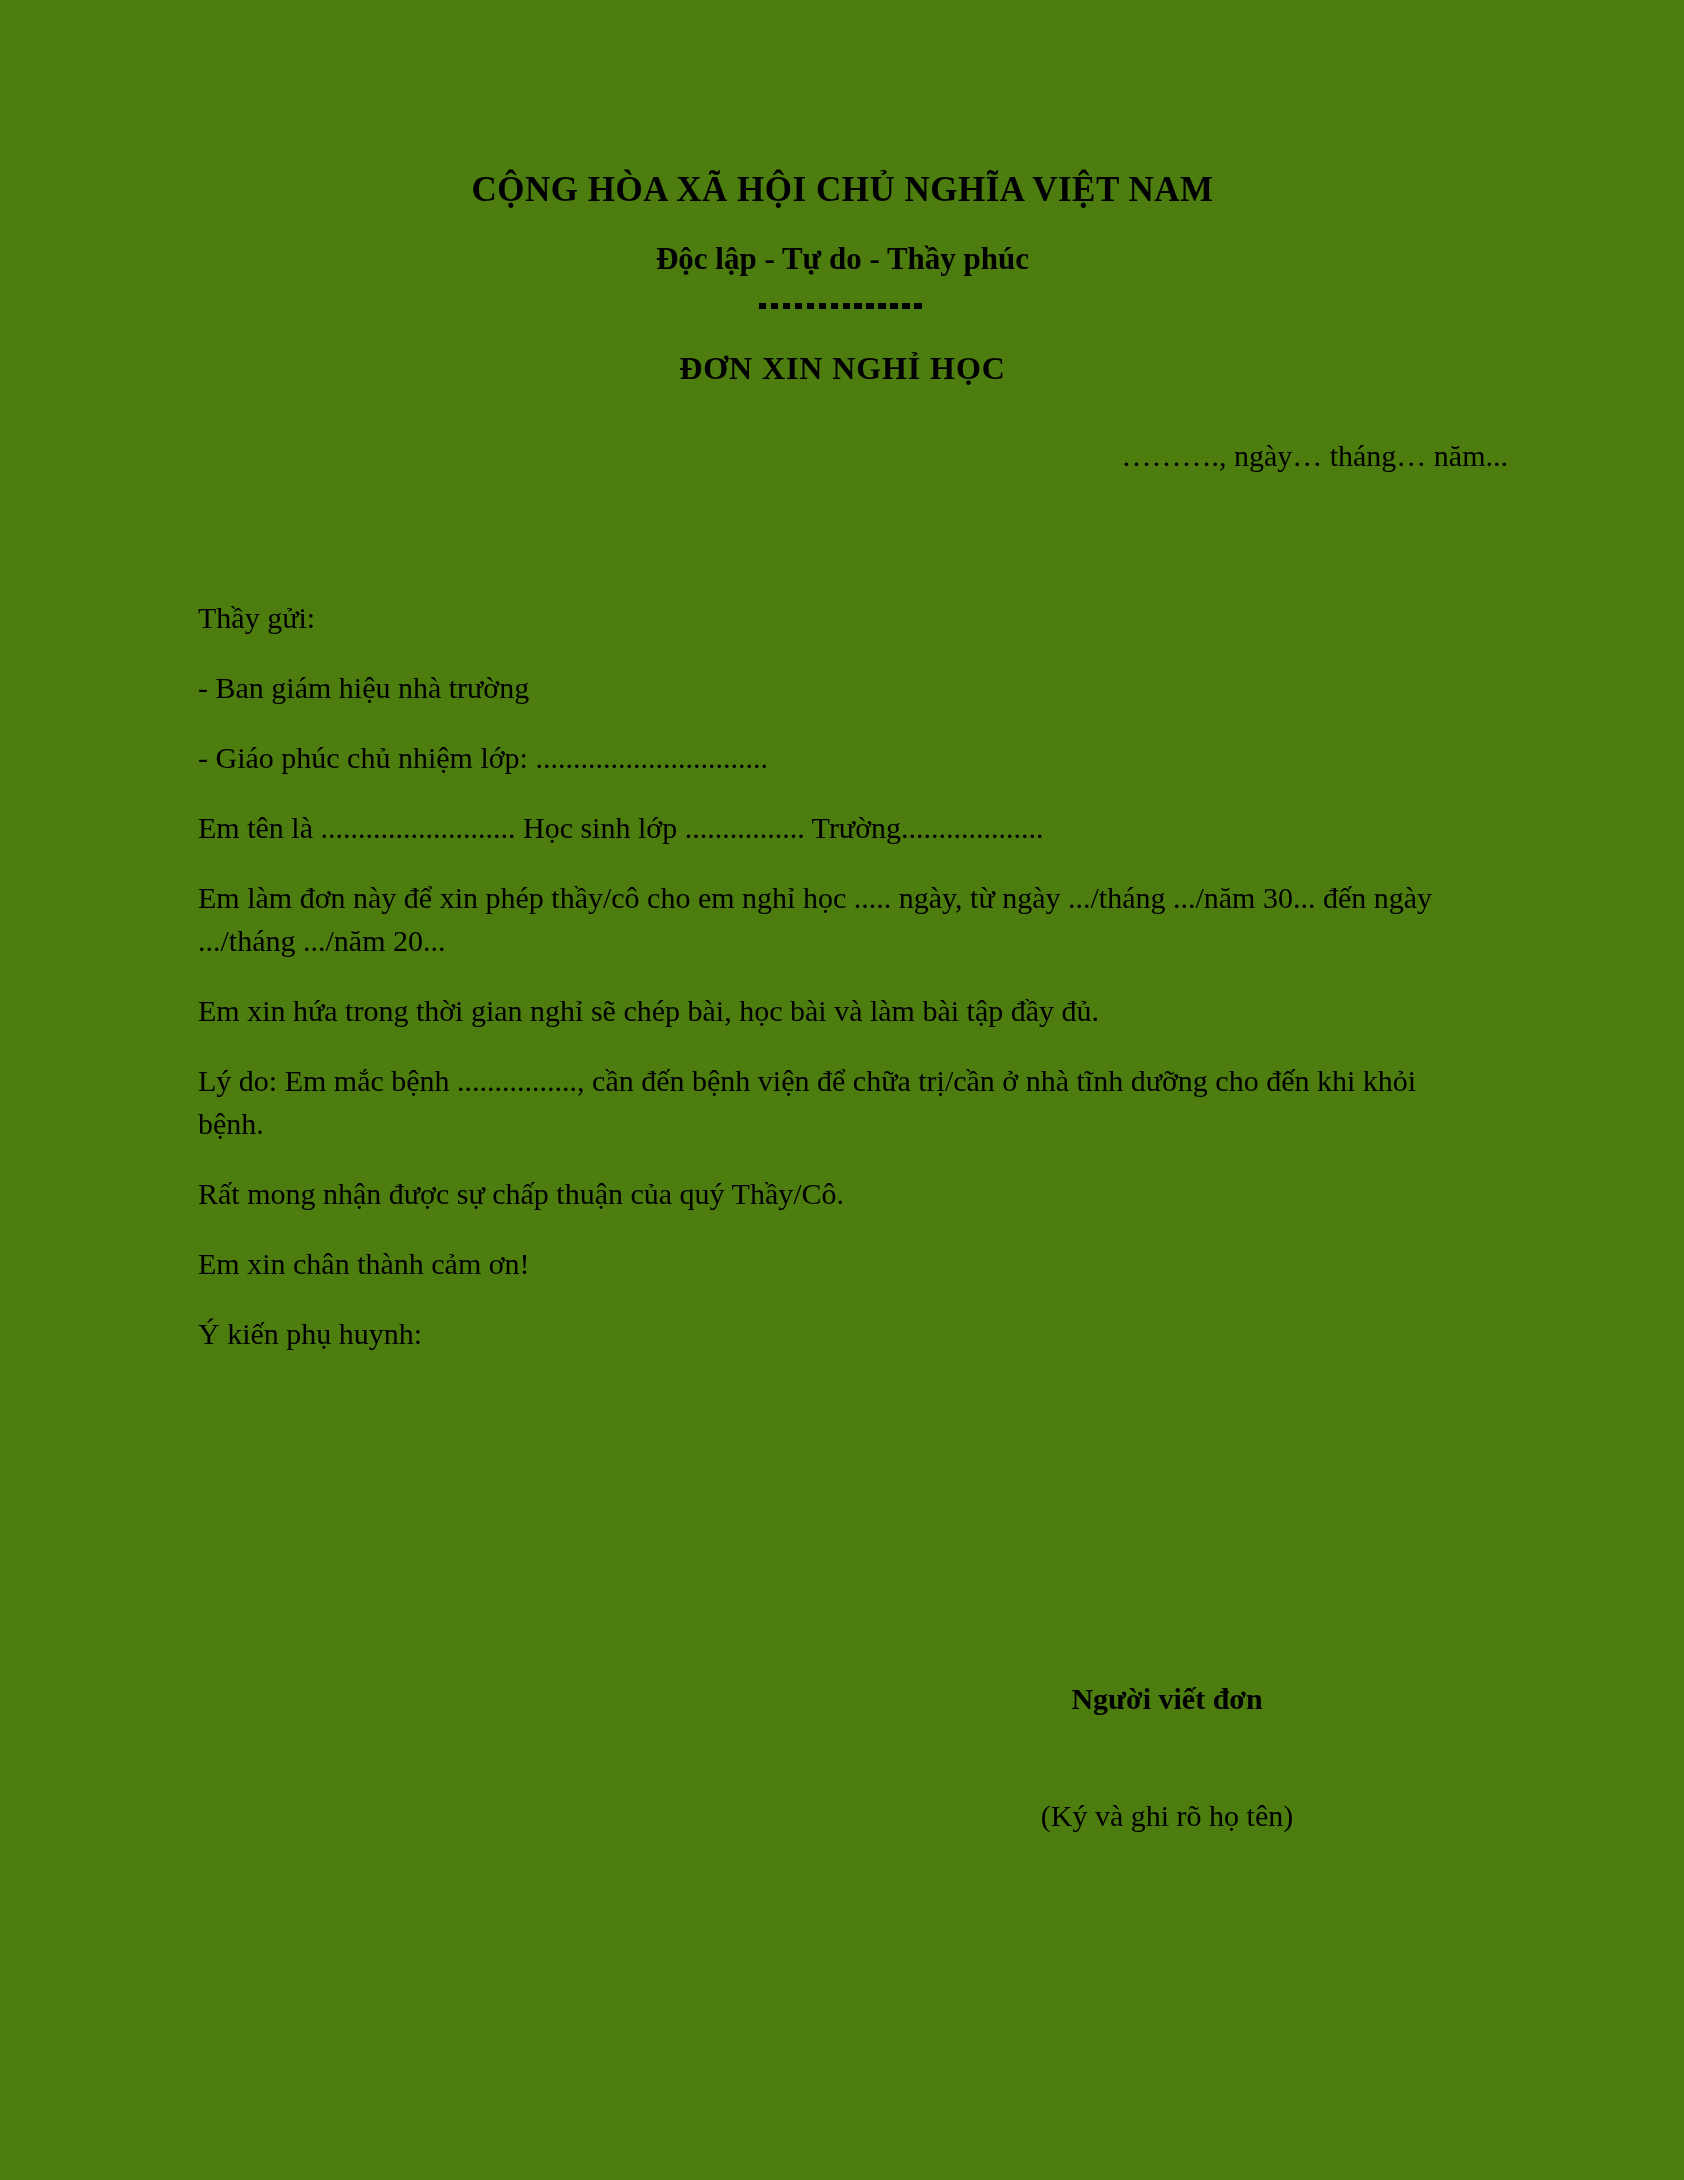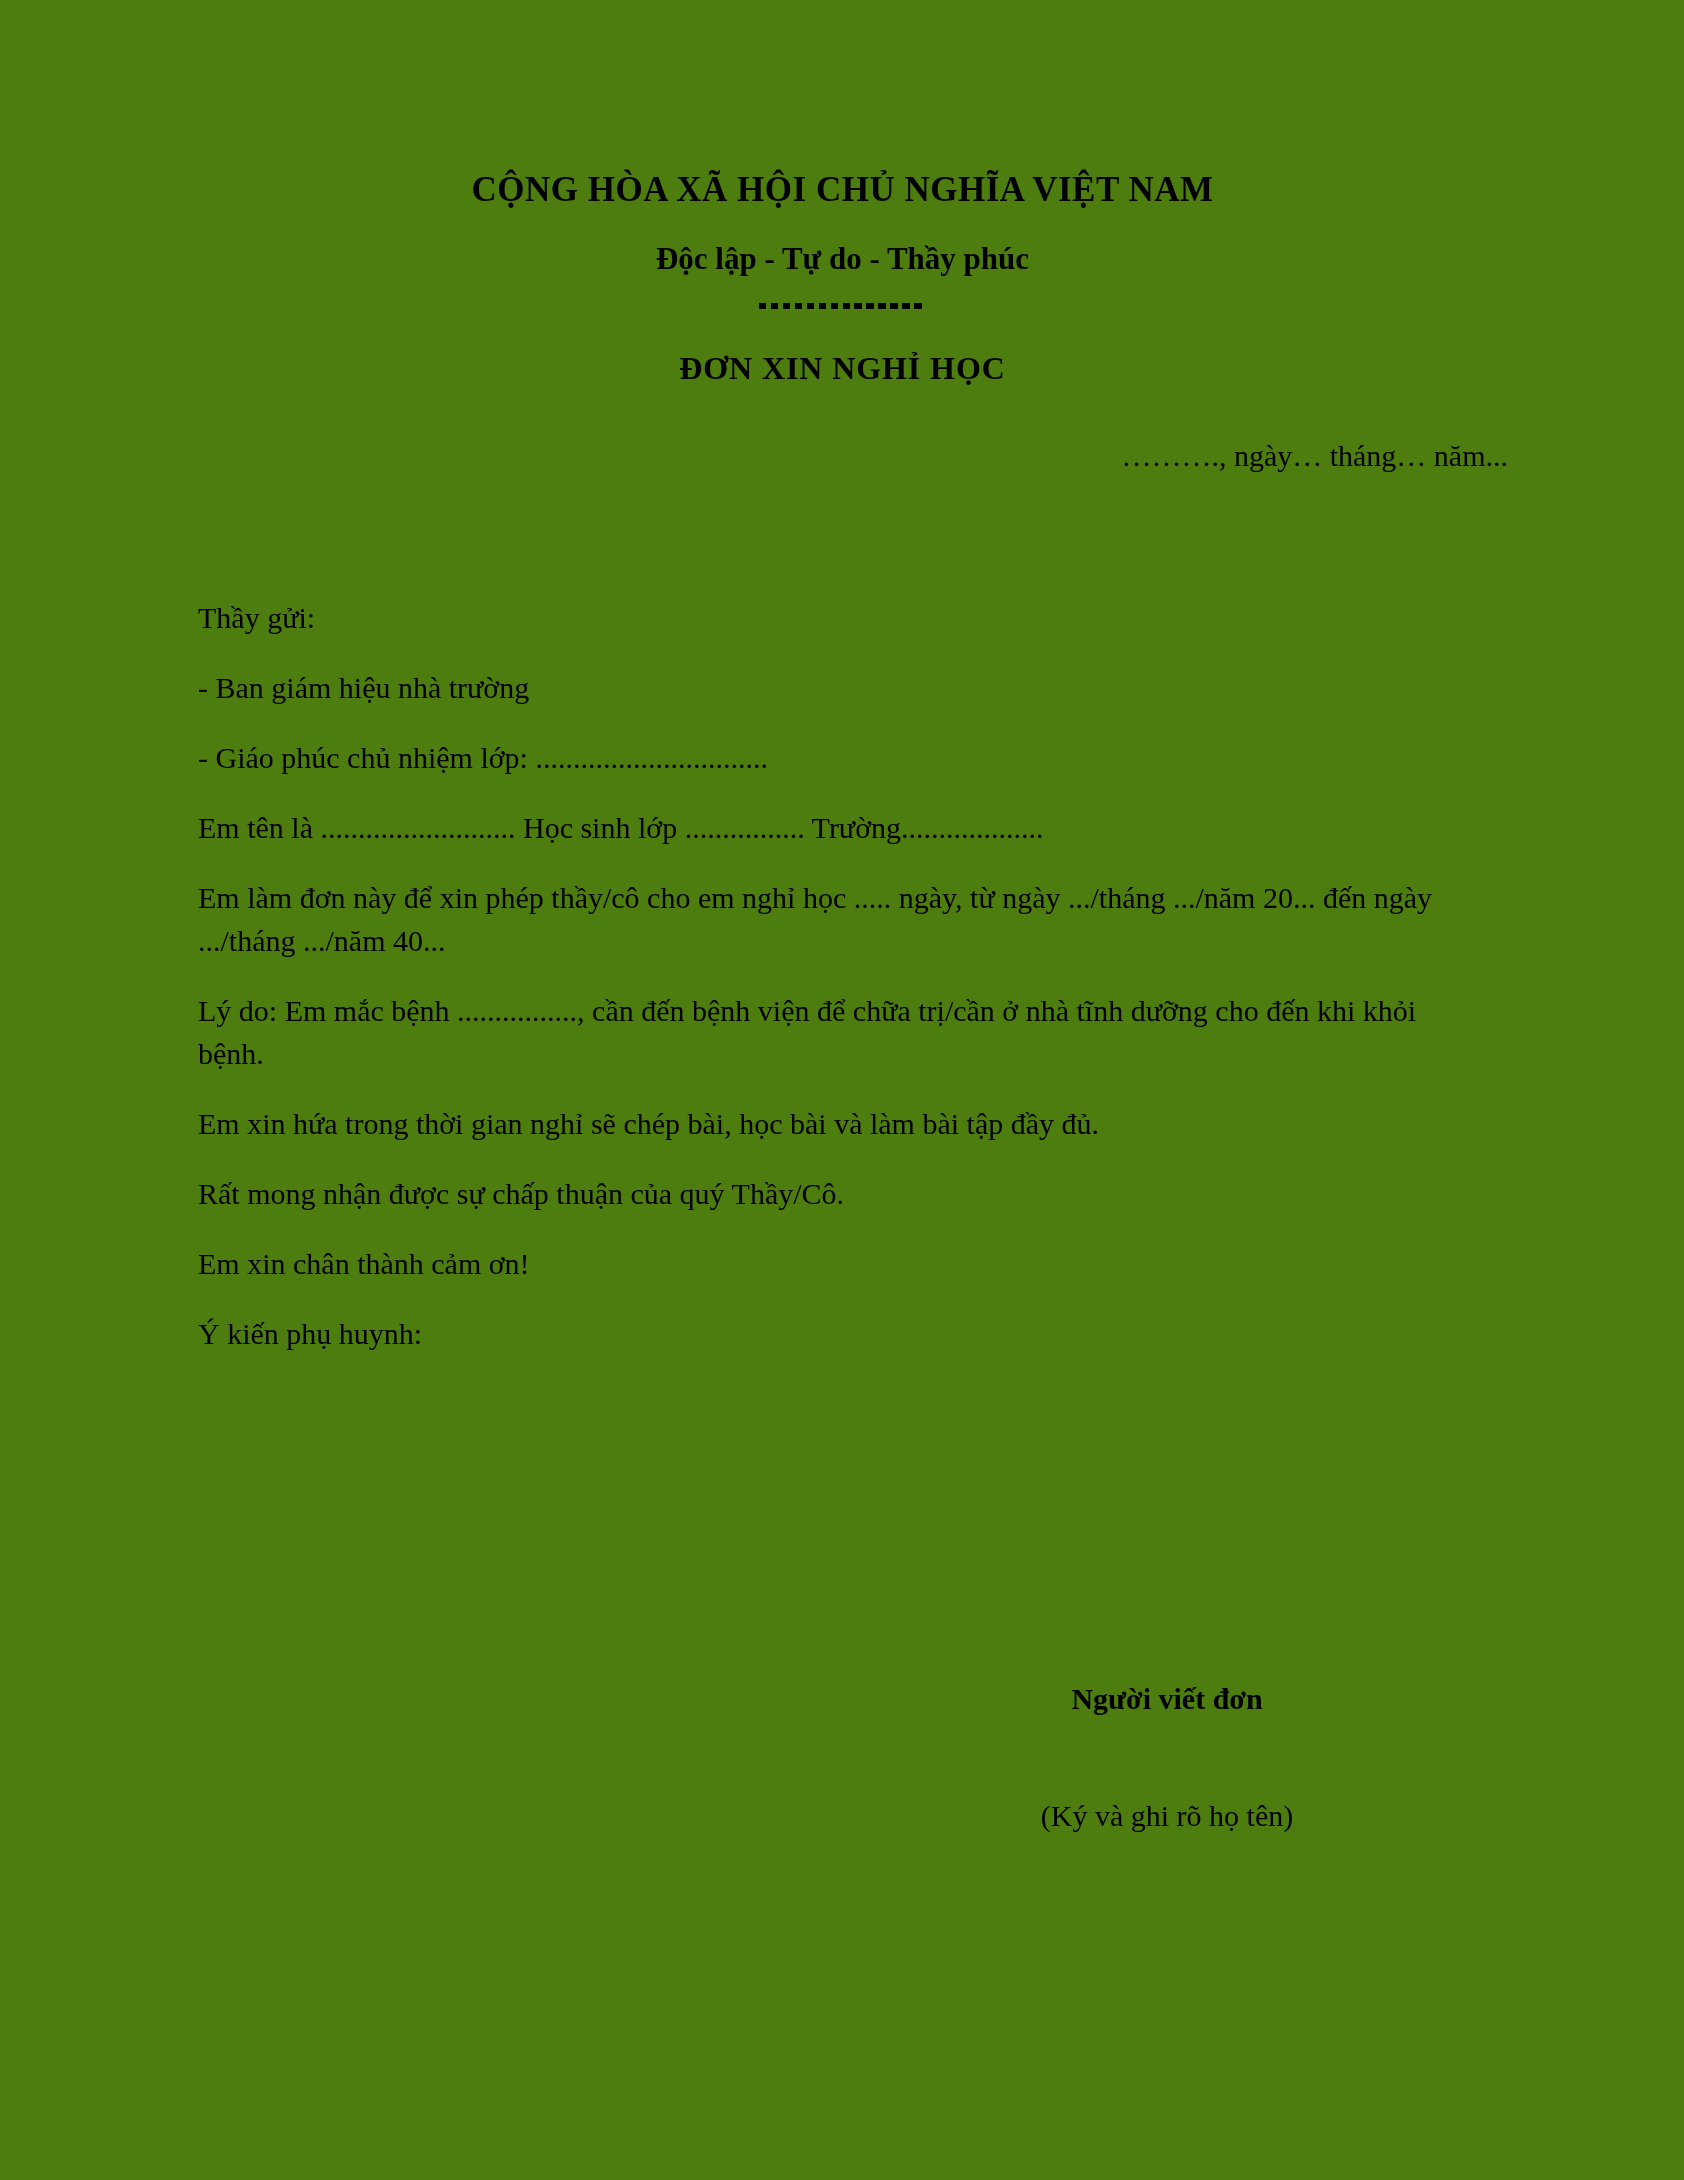--- a/index.html
+++ b/index.html
@@ -157,25 +157,25 @@
   <div class="body-block">
 
     <p class="para">Thầy gửi:</p>
 
     <p class="para">- Ban giám hiệu nhà trường</p>
 
     <p class="para">- Giáo phúc chủ nhiệm lớp: ...............................</p>
 
     <p class="para">Em tên là .......................... Học sinh lớp ................ Trường...................</p>
 
-    <p class="para">Em làm đơn này để xin phép thầy/cô cho em nghỉ học ..... ngày, từ ngày .../tháng .../năm 20... đến ngày .../tháng .../năm 40...</p>
+    <p class="para">Em làm đơn này để xin phép thầy/cô cho em nghỉ học ..... ngày, từ ngày .../tháng .../năm 30... đến ngày .../tháng .../năm 20...</p>
+
+    <p class="para">Em xin hứa trong thời gian nghỉ sẽ chép bài, học bài và làm bài tập đầy đủ.</p>
 
     <p class="para">Lý do: Em mắc bệnh ................, cần đến bệnh viện để chữa trị/cần ở nhà tĩnh dưỡng cho đến khi khỏi bệnh.</p>
-
-    <p class="para">Em xin hứa trong thời gian nghỉ sẽ chép bài, học bài và làm bài tập đầy đủ.</p>
 
     <p class="para">Rất mong nhận được sự chấp thuận của quý Thầy/Cô.</p>
 
     <p class="para">Em xin chân thành cảm ơn!</p>
 
     <p class="para">Ý kiến phụ huynh:</p>
   </div>
 
   <div class="dot-rule" id="dot-rule-1">………………………………………………………………………………………</div>
 

